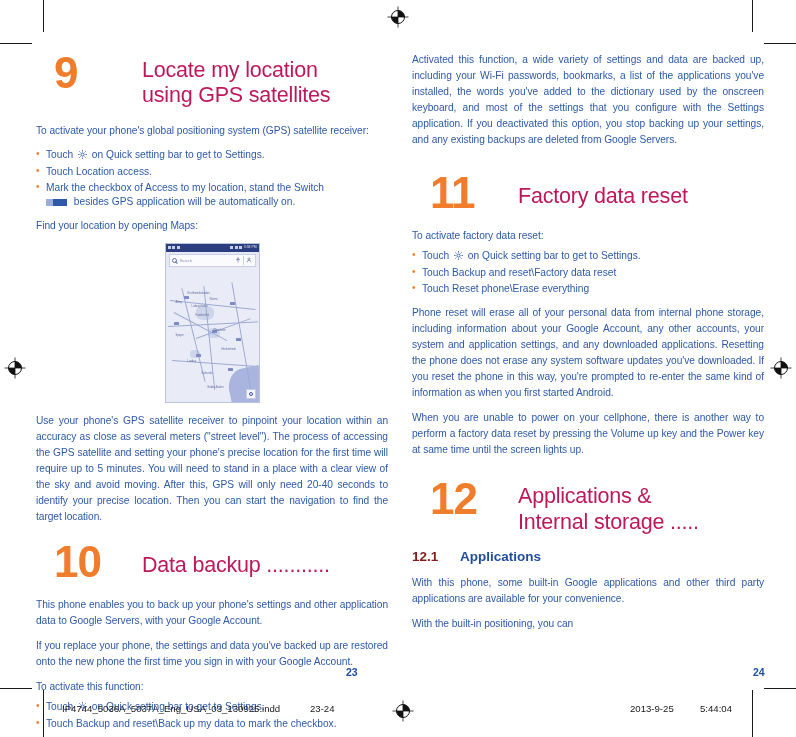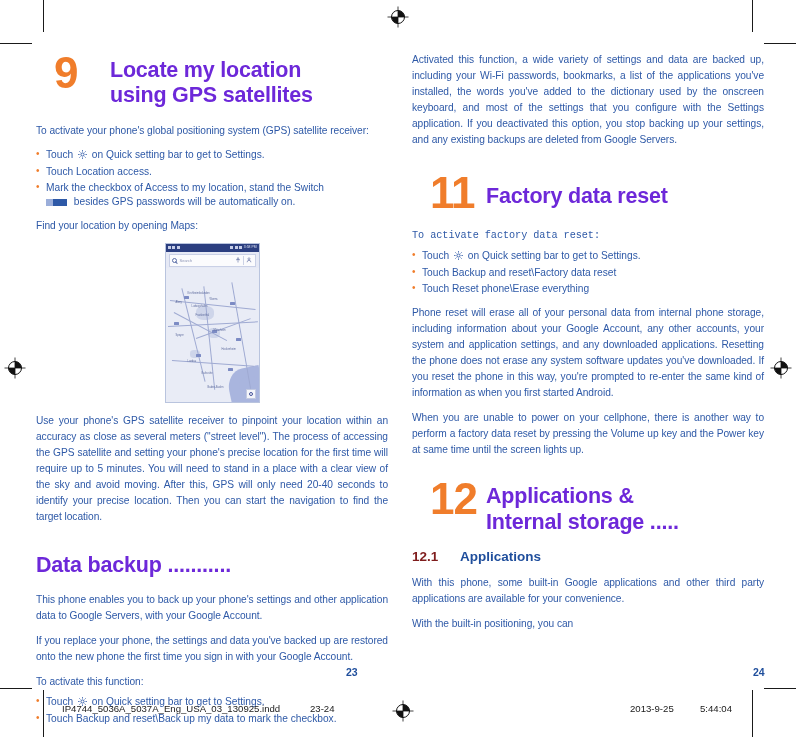--- a/index.html
+++ b/index.html
@@ -46,27 +46,28 @@
     font-weight: bold;
     line-height: 0.95;
     letter-spacing: -1px;
     flex: 0 0 auto;
     width: 74px;
     text-align: left;
     padding-left: 18px;
   }
   .chap-num.wide { width: 74px; }
   .chap-title {
-    color: #6d28d9;
+    color: #be185d;
     font-size: 21.5px;
-    font-weight: bold;
+    font-weight: normal;
     line-height: 1.18;
     letter-spacing: -0.2px;
     padding-top: 6px;
     flex: 1 1 auto;
+    margin-left: 32px;
   }
   .chap-title.one-line { padding-top: 12px; }
 
   
   p.body {
     color: #2E59A7;
     font-size: 10.2px;
     line-height: 16px;
     text-align: justify;
     margin: 0 0 9px 0;
@@ -332,21 +333,21 @@
               <g fill="none" stroke="#2E59A7" stroke-width="2">
                 <circle cx="12" cy="12" r="3.4"></circle>
                 <path d="M12 2.5v3M12 18.5v3M2.5 12h3M18.5 12h3M5.3 5.3l2.1 2.1M16.6 16.6l2.1 2.1M18.7 5.3l-2.1 2.1M7.4 16.6l-2.1 2.1"></path>
               </g>
             </svg></span><span> on Quick setting bar to get to </span><b>Settings</b><span>.</span>
       </li>
       <li>
         <span>Touch </span><b>Location access</b><span>.</span>
       </li>
       <li>
-        <span>Mark the checkbox of </span><b>Access to my location</b><span>, stand the Switch </span><br><span class="switch-ico"><span class="off"></span><span class="on"></span></span><span> besides </span><b>GPS passwords</b><span> will be automatically on.</span>
+        <span>Mark the checkbox of </span><b>Access to my location</b><span>, stand the Switch </span><br><span class="switch-ico"><span class="off"></span><span class="on"></span></span><span> besides </span><b>GPS application</b><span> will be automatically on.</span>
       </li>
     </ul>
 
     <p class="body">Find your location by opening Maps:</p>
 
     <div class="map-wrap">
       <div class="map-status">
         <span class="left">
           <i></i>
             <i></i>
@@ -409,20 +410,21 @@
         <div class="lbl" style="left:42px; top:118px;">Baden-Baden</div>
         <div class="map-loc-btn">
             <span class="dot"></span>
           </div>
       </div>
     </div>
 
     <p class="body">Use your phone's GPS satellite receiver to pinpoint your location within an accuracy as close as several meters ("street level"). The process of accessing the GPS satellite and setting your phone's precise location for the first time will require up to 5 minutes. You will need to stand in a place with a clear view of the sky and avoid moving. After this, GPS will only need 20-40 seconds to identify your precise location. Then you can start the navigation to find the target location.</p>
 
     <div class="chapter" style="margin-top:16px;">
+      <div class="chap-num wide">10</div>
       <div class="chap-title one-line">Data backup ...........</div>
     </div>
 
     <p class="body">This phone enables you to back up your phone's settings and other application data to Google Servers, with your Google Account.</p>
     <p class="body">If you replace your phone, the settings and data you've backed up are restored onto the new phone the first time you sign in with your Google Account.</p>
     <p class="body tight">To activate this function:</p>
 
     <ul class="bullets">
       <li>
         <span>Touch </span><span class="gear-ico"><svg viewBox="0 0 24 24" width="11" height="11">
@@ -440,21 +442,21 @@
 
   <div class="col col-right">
 
     <p class="body">Activated this function, a wide variety of settings and data are backed up, including your Wi-Fi passwords, bookmarks, a list of the applications you've installed, the words you've added to the dictionary used by the onscreen keyboard, and most of the settings that you configure with the Settings application. If you deactivated this option, you stop backing up your settings, and any existing backups are deleted from Google Servers.</p>
 
     <div class="chapter" style="margin-top:24px;">
       <div class="chap-num wide">11</div>
       <div class="chap-title one-line">Factory data reset</div>
     </div>
 
-    <p class="body tight" style="margin-top:14px;font-family:Liberation Mono, monospace;">To activate factory data reset:</p>
+    <p class="body tight" style="margin-top:14px;">To activate factory data reset:</p>
 
     <ul class="bullets">
       <li>
         <span>Touch </span><span class="gear-ico"><svg viewBox="0 0 24 24" width="11" height="11">
               <g fill="none" stroke="#2E59A7" stroke-width="2">
                 <circle cx="12" cy="12" r="3.4"></circle>
                 <path d="M12 2.5v3M12 18.5v3M2.5 12h3M18.5 12h3M5.3 5.3l2.1 2.1M16.6 16.6l2.1 2.1M18.7 5.3l-2.1 2.1M7.4 16.6l-2.1 2.1"></path>
               </g>
             </svg></span><span> on Quick setting bar to get to </span><b>Settings</b><span>.</span>
       </li>

